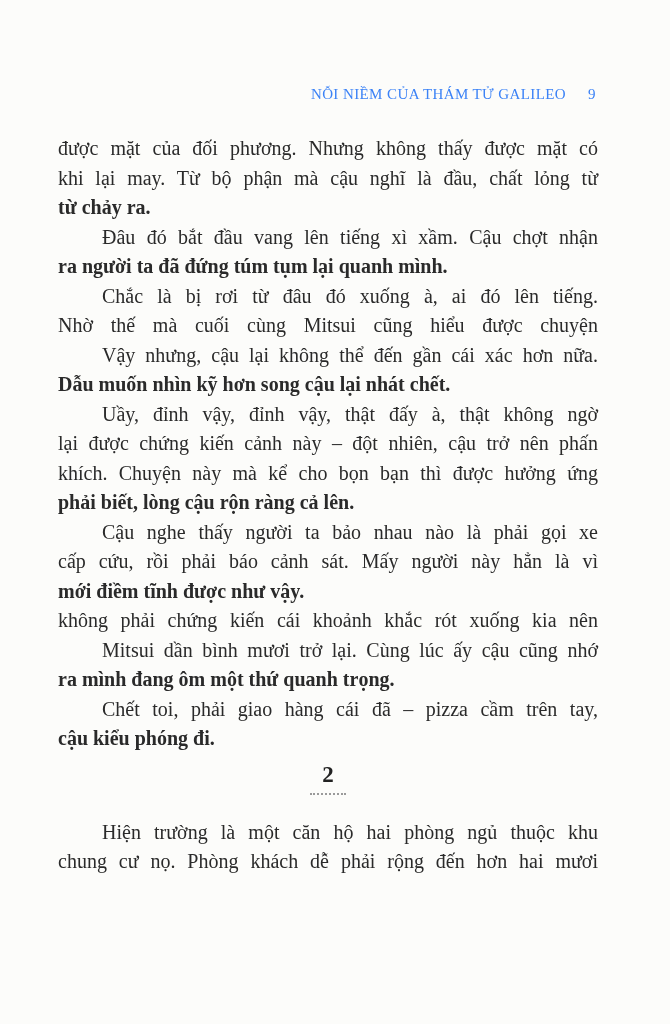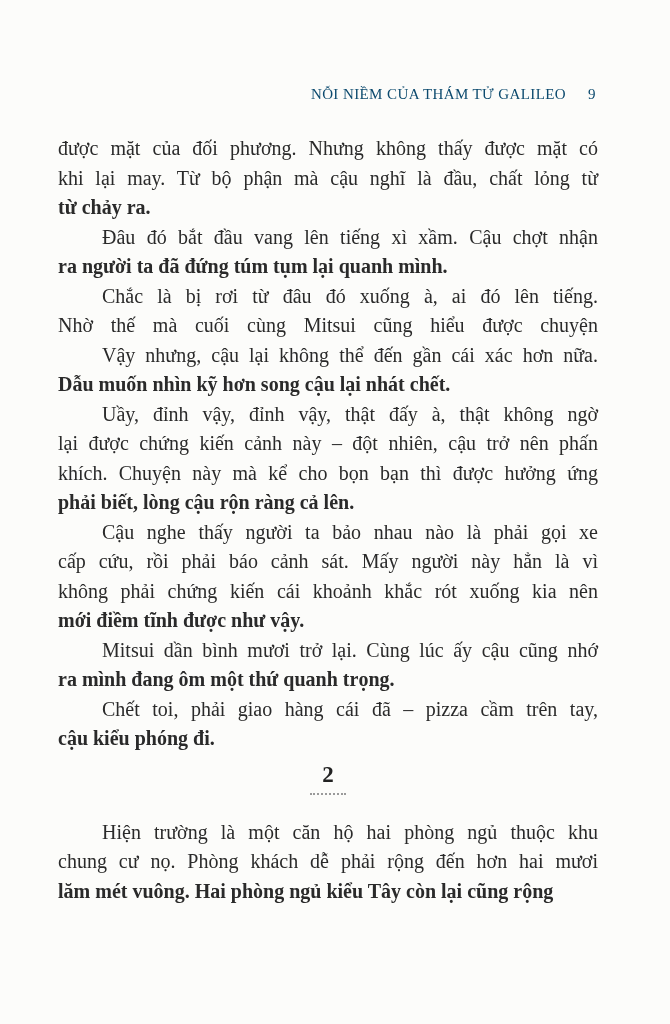--- a/index.html
+++ b/index.html
@@ -18,21 +18,21 @@
     overflow: hidden;
   }
   .running-header {
     position: absolute;
     top: 86px;
     left: 58px;
     right: 74px;
     text-align: right;
     font-size: 15px;
     letter-spacing: 0.4px;
-    color: #0c4a6e;
+    color: #3b82f6;
     white-space: nowrap;
   }
   .running-header .page-number {
     display: inline-block;
     margin-left: 22px;
   }
   .body-text {
     position: absolute;
     top: 134px;
     left: 58px;
@@ -92,34 +92,33 @@
       </div>
       <div class="paragraph">
         <div class="line indent">Uầy, đỉnh vậy, đỉnh vậy, thật đấy à, thật không ngờ</div>
         <div class="line">lại được chứng kiến cảnh này – đột nhiên, cậu trở nên phấn</div>
         <div class="line">khích. Chuyện này mà kể cho bọn bạn thì được hưởng ứng</div>
         <div class="line last">phải biết, lòng cậu rộn ràng cả lên.</div>
       </div>
       <div class="paragraph">
         <div class="line indent">Cậu nghe thấy người ta bảo nhau nào là phải gọi xe</div>
         <div class="line">cấp cứu, rồi phải báo cảnh sát. Mấy người này hẳn là vì</div>
+        <div class="line last">mới điềm tĩnh được như vậy.</div>
         <div class="line">không phải chứng kiến cái khoảnh khắc rót xuống kia nên</div>
-        <div class="line last">mới điềm tĩnh được như vậy.</div>
       </div>
       <div class="paragraph">
         <div class="line indent">Mitsui dần bình mươi trở lại. Cùng lúc ấy cậu cũng nhớ</div>
         <div class="line last">ra mình đang ôm một thứ quanh trọng.</div>
       </div>
       <div class="paragraph">
         <div class="line indent">Chết toi, phải giao hàng cái đã – pizza cầm trên tay,</div>
         <div class="line last">cậu kiểu phóng đi.</div>
       </div>
       <div class="section-heading">
         <div class="section-number">2</div>
         <div class="section-rule"></div>
       </div>
       <div class="paragraph">
         <div class="line indent">Hiện trường là một căn hộ hai phòng ngủ thuộc khu</div>
         <div class="line">chung cư nọ. Phòng khách dễ phải rộng đến hơn hai mươi</div>
-        <div class="line last">lăm mét vuông. Hai phòng ngủ kiểu Tây còn lại cũng rộng</div>
       </div>
     </div>
 </div>
 
 </body></html>

